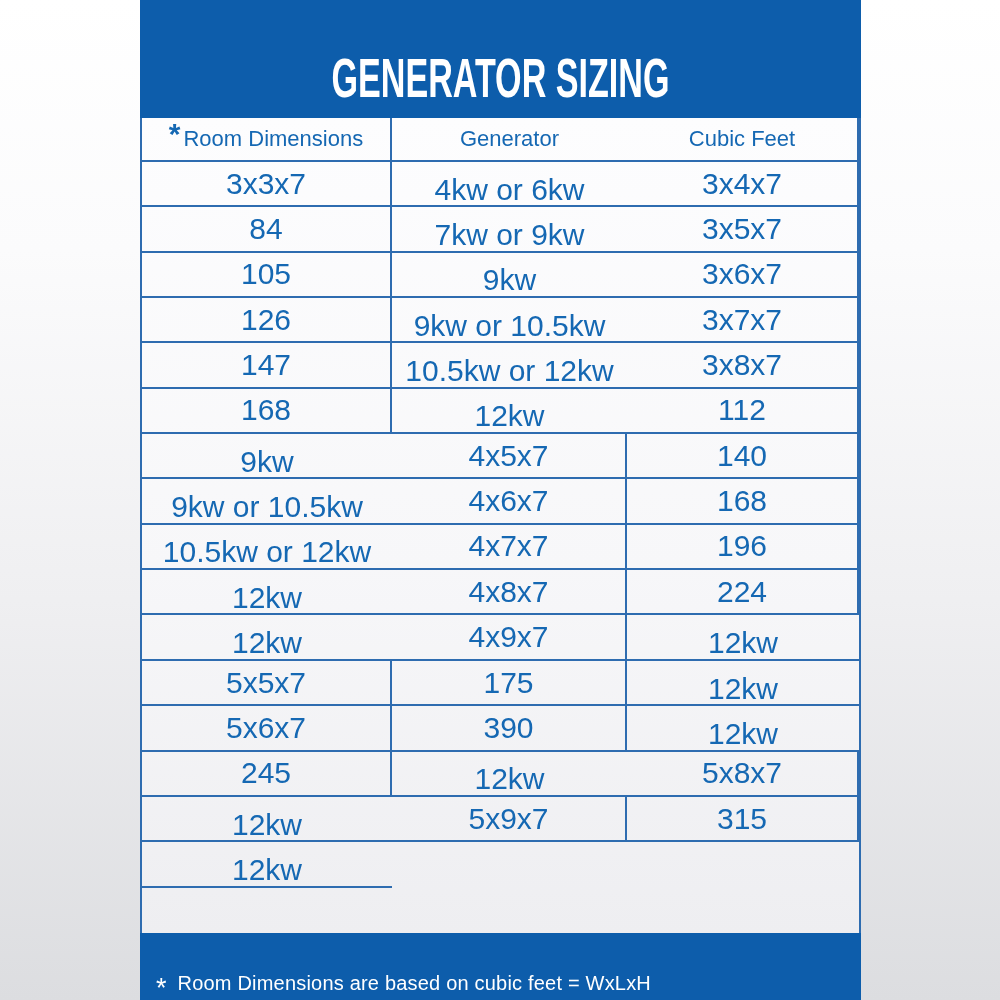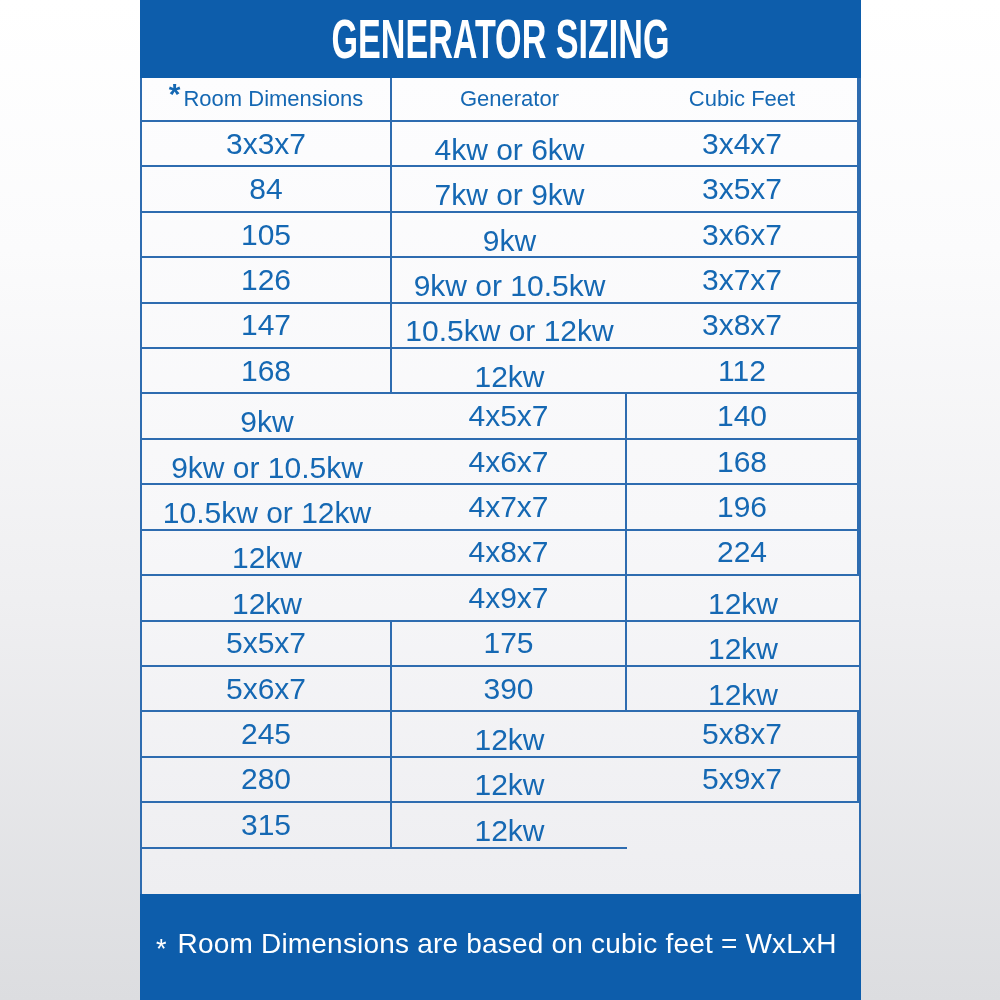--- a/index.html
+++ b/index.html
@@ -28,20 +28,21 @@
     display: flex;
     flex-direction: column;
   }
 
   .title-band {
     height: 78px;
     display: flex;
     align-items: center;
     justify-content: center;
     background: #0d5dab;
+    margin-top: 40px;
   }
 
   .title-band .title {
     color: #ffffff;
     font-size: 55px;
     font-weight: bold;
     letter-spacing: 0px;
     transform: scaleX(0.62);
     transform-origin: 50% 50%;
     white-space: nowrap;
@@ -98,21 +99,21 @@
 
   .footnote .foot-ast {
     font-size: 27px;
     line-height: 34px;
     position: relative;
     top: 5px;
     margin-right: 11px;
   }
 
   .footnote .foot-text {
-    font-size: 28px;
+    font-size: 20px;
     line-height: 34px;
     letter-spacing: 0.2px;
   }
 </style>
 </head>
 <body>
 
 <div class="page">
   <div class="panel">
 
@@ -251,23 +252,20 @@
         </div>
         <div class="cell col2">
           <span class="cell-text">245</span>
         </div>
         <div class="cell col3 generator-cell">
           <span class="cell-text">12kw</span>
         </div>
         <div class="cell col1">
           <span class="cell-text">5x8x7</span>
         </div>
-        <div class="cell col2">
-          <span class="cell-text">280</span>
-        </div>
         <div class="cell col3 generator-cell">
           <span class="cell-text">12kw</span>
         </div>
         <div class="cell col1">
           <span class="cell-text">5x9x7</span>
         </div>
         <div class="cell col2">
           <span class="cell-text">315</span>
         </div>
         <div class="cell col3 generator-cell">

